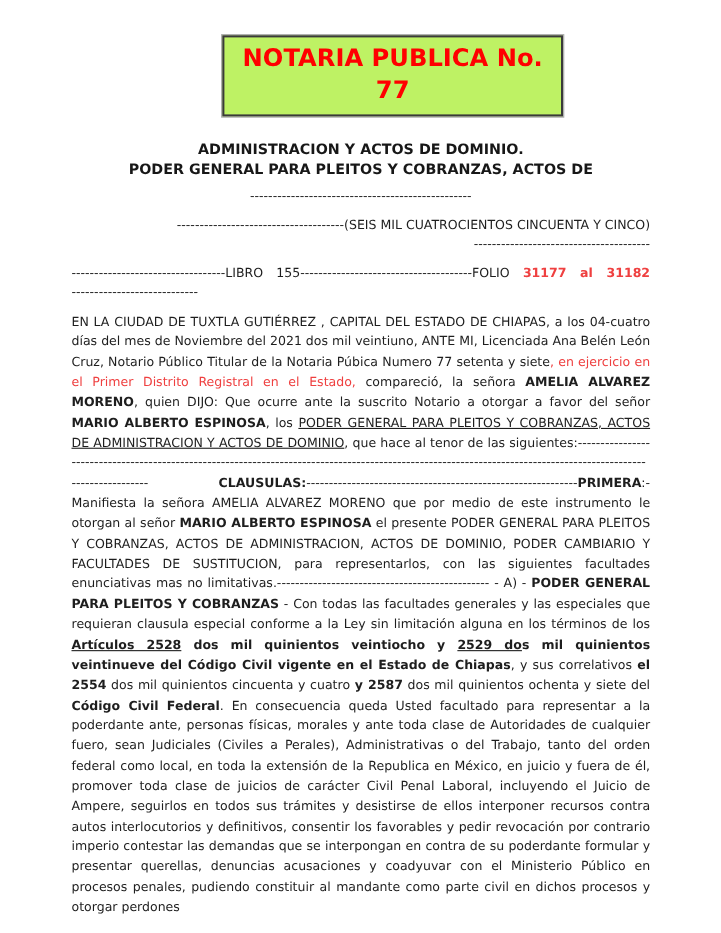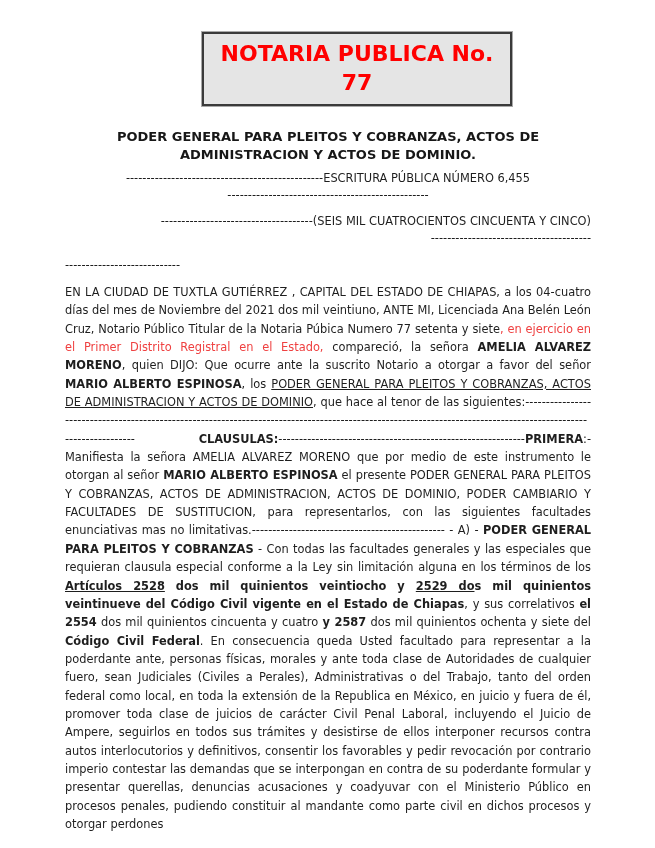--- a/index.html
+++ b/index.html
@@ -6,21 +6,21 @@
   .page{
     width:655px;height:848px;box-sizing:border-box;
     background:#ffffff;overflow:hidden;
     padding-top:32px;
     font-family:"DejaVu Sans","Liberation Sans",sans-serif;
     color:#1e1e1e;
   }
   .notary-box{
     box-sizing:border-box;width:310px;margin-left:202px;
     border:2px solid #3a3a3a;outline:1px solid #a9a9a9;
-    background:#e5e5e5;
+    background:#bef264;
   }
   .notary-title{
     color:var(--title-red,#ff0000);
     font-weight:bold;font-size:22px;line-height:29px;
     text-align:center;padding:5px 10px 7px 10px;
   }
   .content{margin:0 64px 0 65px;}
   .doc-heading{
     margin-top:22px;text-align:center;
     font-weight:bold;font-size:13px;line-height:18px;color:#171717;
@@ -43,34 +43,34 @@
 
 <div class="page">
 
   <div class="notary-box">
     <div class="notary-title">NOTARIA PUBLICA No. 77</div>
   </div>
 
   <div class="content">
 
     <div class="doc-heading">
+      <div>ADMINISTRACION Y ACTOS DE DOMINIO.</div>
       <div>PODER GENERAL PARA PLEITOS Y COBRANZAS, ACTOS DE</div>
-      <div>ADMINISTRACION Y ACTOS DE DOMINIO.</div>
     </div>
 
     <div class="esc-block">
-      <div class="line">------------------------------------------------ESCRITURA PÚBLICA NÚMERO 6,455</div>
       <div class="line">-------------------------------------------------</div>
     </div>
 
     <div class="seis-block">
       <div class="line">-------------------------------------(SEIS MIL CUATROCIENTOS CINCUENTA Y CINCO)</div>
       <div class="line">---------------------------------------</div>
     </div>
 
     <div class="libro-block">
+      <div class="line libro-line"><span>----------------------------------LIBRO 155--------------------------------------FOLIO </span><span class="b r">31177 al 31182</span></div>
       <div class="line">----------------------------</div>
     </div>
 
     <div class="body-par"><span>EN LA CIUDAD DE TUXTLA GUTIÉRREZ , CAPITAL DEL ESTADO DE CHIAPAS, a los 04-cuatro días del mes de Noviembre del 2021 dos mil veintiuno, ANTE MI, Licenciada Ana Belén León Cruz, Notario Público Titular de la Notaria Púbica Numero 77 setenta y siete</span><span class="r">, en ejercicio en el Primer Distrito Registral en el Estado,</span><span> compareció, la señora </span><span class="b">AMELIA ALVAREZ MORENO</span><span>, quien DIJO: Que ocurre ante la suscrito Notario a otorgar a favor del señor </span><span class="b">MARIO ALBERTO ESPINOSA</span><span>, los </span><span class="u">PODER GENERAL PARA PLEITOS Y COBRANZAS, ACTOS DE ADMINISTRACION Y ACTOS DE DOMINIO</span><span>, que hace al tenor de las siguientes:</span><span>---------------------------------------------------------------------------------------------------------------------------------------------------------------- </span><span class="b">CLAUSULAS:</span><span>------------------------------------------------------------</span><span class="b">PRIMERA</span><span>:- Manifiesta la señora AMELIA ALVAREZ MORENO que por medio de este instrumento le otorgan al señor </span><span class="b">MARIO ALBERTO ESPINOSA</span><span> el presente PODER GENERAL PARA PLEITOS Y COBRANZAS, ACTOS DE ADMINISTRACION, ACTOS DE DOMINIO, PODER CAMBIARIO Y FACULTADES DE SUSTITUCION, para representarlos, con las siguientes facultades enunciativas mas no limitativas.</span><span>----------------------------------------------- - A) - </span><span class="b">PODER GENERAL PARA PLEITOS Y COBRANZAS</span><span> - Con todas las facultades generales y las especiales que requieran clausula especial conforme a la Ley sin limitación alguna en los términos de los </span><span class="b u">Artículos 2528</span><span class="b"> dos mil quinientos veintiocho y </span><span class="b u">2529 do</span><span class="b">s mil quinientos veintinueve del Código Civil vigente en el Estado de Chiapas</span><span>, y sus correlativos </span><span class="b">el 2554</span><span> dos mil quinientos cincuenta y cuatro </span><span class="b">y 2587</span><span> dos mil quinientos ochenta y siete del </span><span class="b">Código Civil Federal</span><span>. En consecuencia queda Usted facultado para representar a la poderdante ante, personas físicas, morales y ante toda clase de Autoridades de cualquier fuero, sean Judiciales (Civiles a Perales), Administrativas o del Trabajo, tanto del orden federal como local, en toda la extensión de la Republica en México, en juicio y fuera de él, promover toda clase de juicios de carácter Civil Penal Laboral, incluyendo el Juicio de Ampere, seguirlos en todos sus trámites y desistirse de ellos interponer recursos contra autos interlocutorios y definitivos, consentir los favorables y pedir revocación por contrario imperio contestar las demandas que se interpongan en contra de su poderdante formular y presentar querellas, denuncias acusaciones y coadyuvar con el Ministerio Público en procesos penales, pudiendo constituir al mandante como parte civil en dichos procesos y otorgar perdones</span></div>
 
   </div>
 </div>
 
 </body></html>

